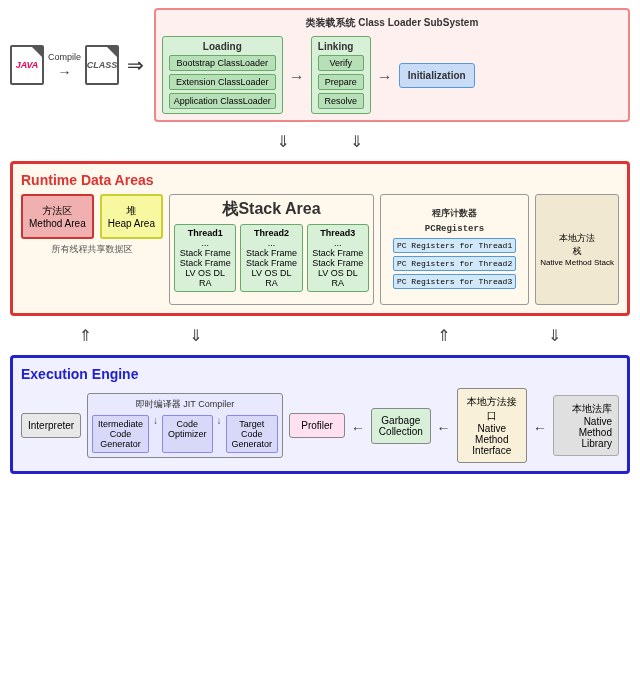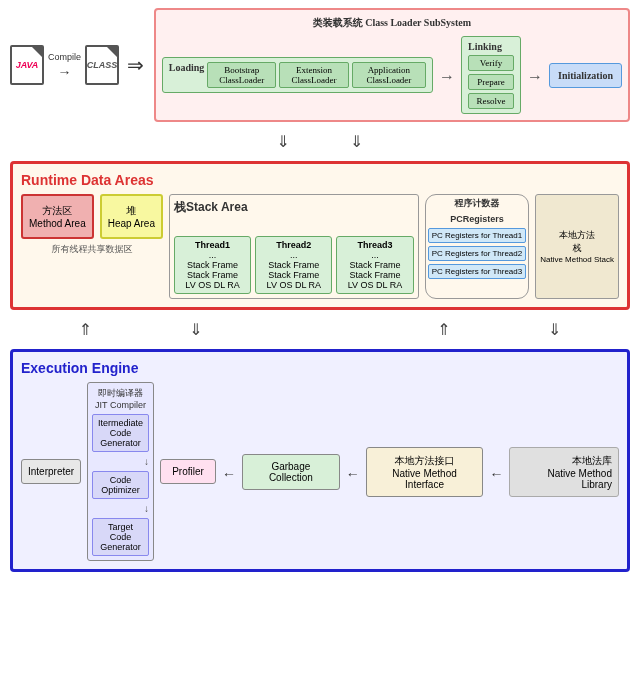--- a/index.html
+++ b/index.html
@@ -63,41 +63,40 @@
       color: #333;
     }
 
     
     .classloader-box {
       flex: 1;
       border: 2px solid #e88;
       border-radius: 4px;
       padding: 6px;
       background: #fff0f0;
-      font-family: Liberation Serif, serif;
     }
     .classloader-title {
       text-align: center;
       font-size: 10px;
       font-weight: bold;
       color: #333;
       margin-bottom: 6px;
     }
     .classloader-inner {
       display: flex;
       align-items: center;
       gap: 6px;
     }
     .loading-box {
       border: 1px solid #66aa66;
       background: #d8f0d8;
       padding: 4px 6px;
       border-radius: 3px;
       display: flex;
-      flex-direction: row;
+      flex-direction: column;
       gap: 3px;
       min-width: 90px;
     }
     .loading-title {
       text-align: center;
       font-size: 10px;
       font-weight: bold;
       color: #333;
     }
     .loader-item {
@@ -205,25 +204,25 @@
     }
 
     
     .stack-area-box {
       border: 1px solid #999;
       padding: 4px;
       border-radius: 3px;
       flex: 1;
     }
     .stack-area-title {
-      text-align: left;
-      font-size: 12px;
-      font-weight: bold;
-      color: #333;
-      margin-bottom: 20px;
+      text-align: center;
+      font-size: 16px;
+      font-weight: bold;
+      color: #333;
+      margin-bottom: 4px;
     }
     .threads-row {
       display: flex;
       gap: 4px;
     }
     .thread-box {
       border: 1px solid #66aa66;
       background: #d8f0d8;
       padding: 3px;
       border-radius: 3px;
@@ -232,22 +231,23 @@
       text-align: center;
     }
     .thread-title {
       font-weight: bold;
       font-size: 9px;
     }
 
     
     .pc-area-box {
       border: 1px solid #999;
-      padding: 2px;
-      border-radius: 11px;
+      padding: 12px;
+      border-radius: 3px;
+      font-family: Liberation Mono, monospace;
     }
     .pc-area-title {
       text-align: center;
       font-size: 9px;
       font-weight: bold;
       color: #333;
       margin-bottom: 4px;
     }
     .pc-item {
       border: 1px solid #5599dd;
@@ -317,23 +317,22 @@
       flex: 1;
     }
     .jit-title {
       font-size: 9px;
       text-align: center;
       color: #333;
       margin-bottom: 4px;
     }
     .jit-items {
       display: flex;
-      flex-direction: column;
+      flex-direction: row;
       gap: 4px;
-      align-items: flex-end;
     }
     .jit-item {
       border: 1px solid #8888ee;
       background: #d8d8f8;
       padding: 3px 5px;
       font-size: 9px;
       text-align: center;
       border-radius: 2px;
     }
     .jit-arrow {

